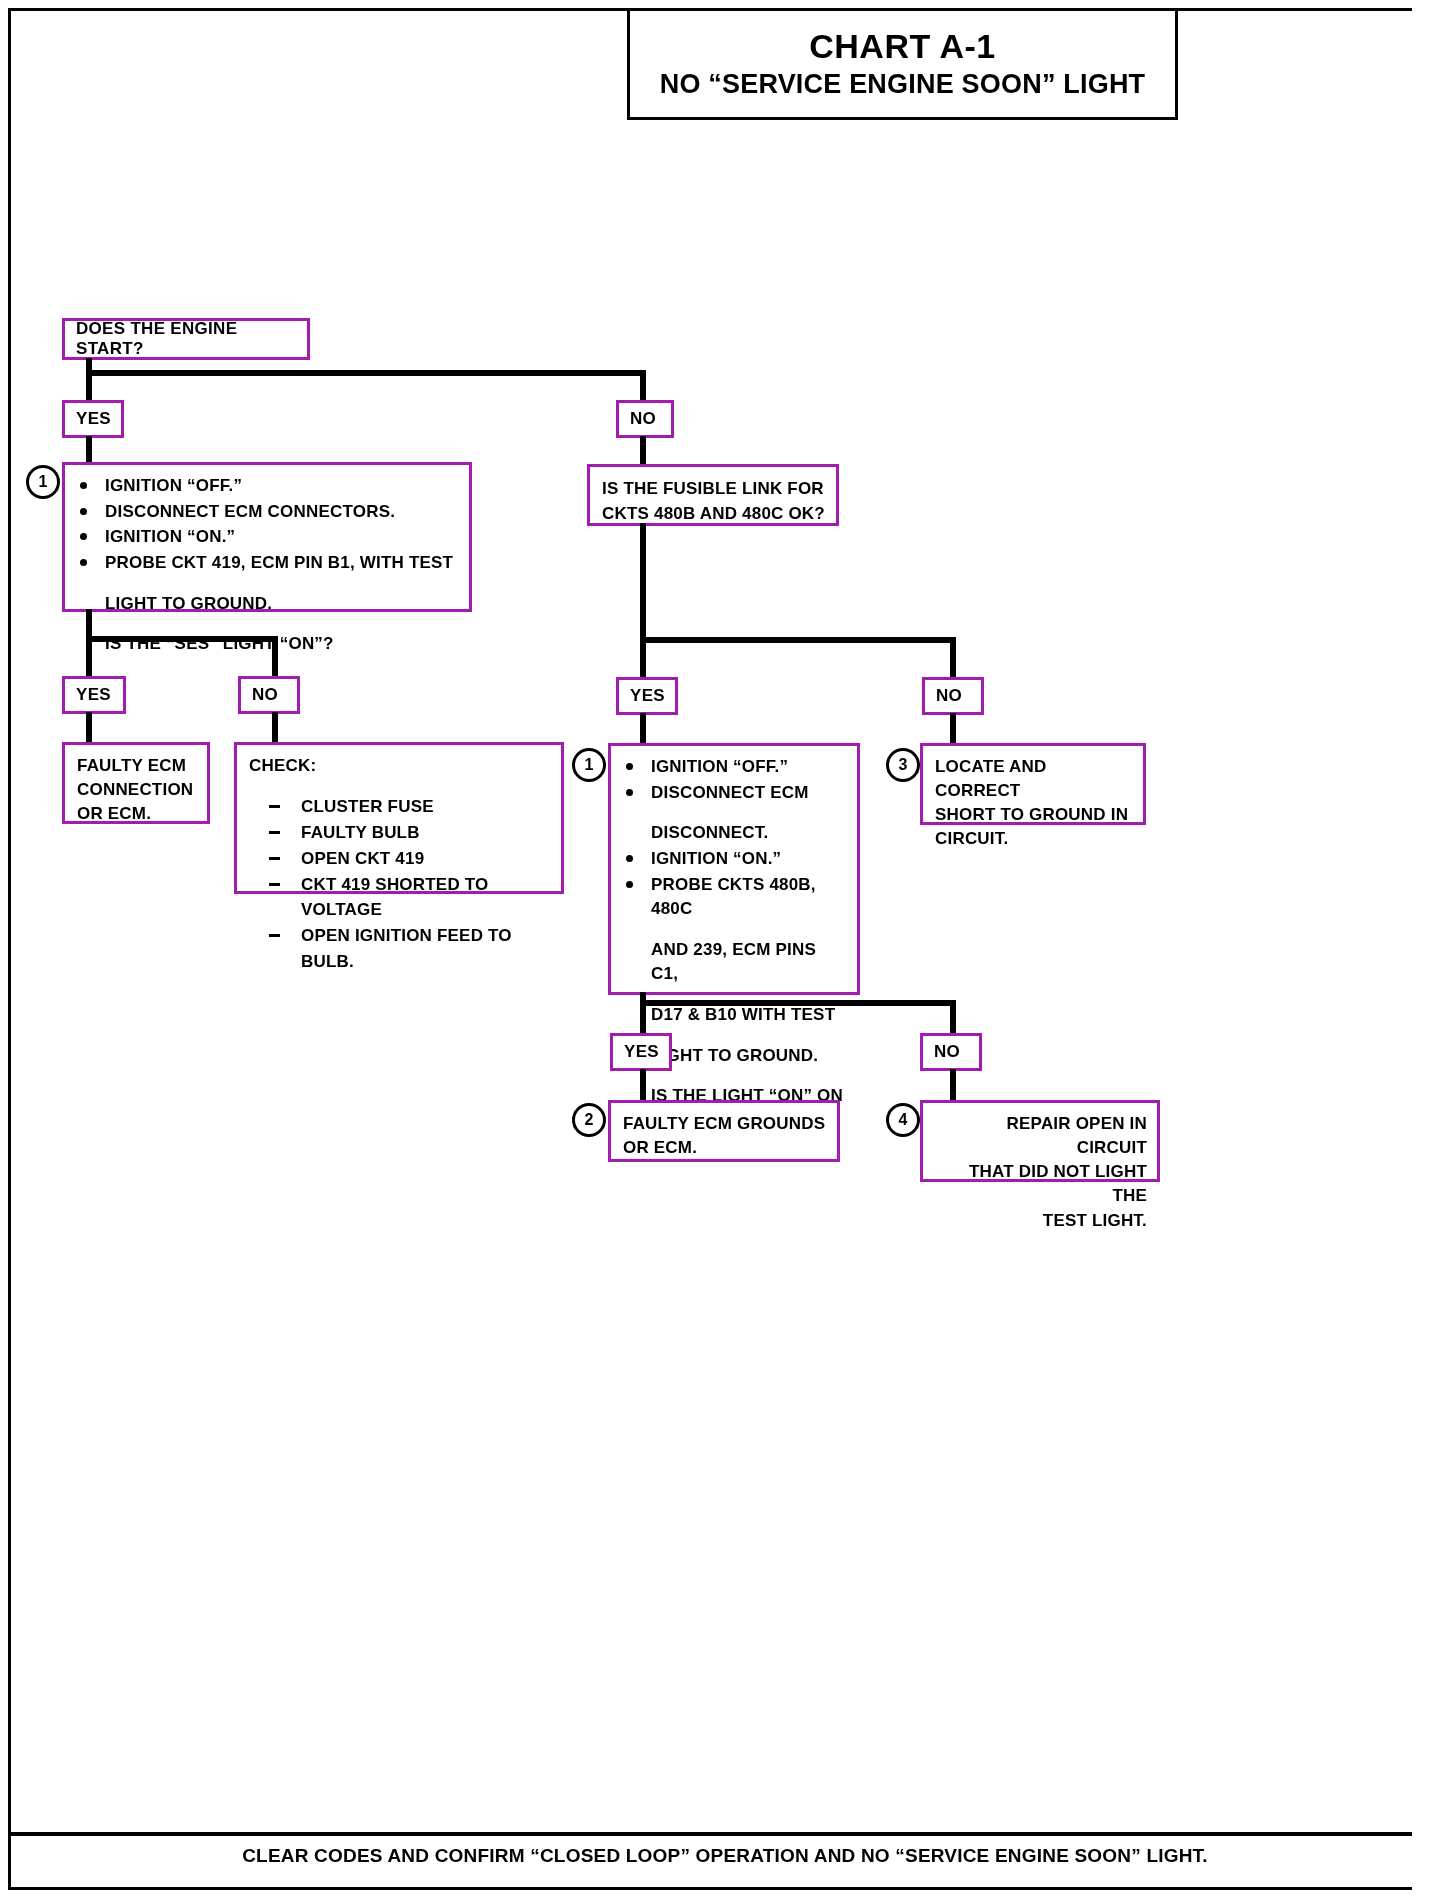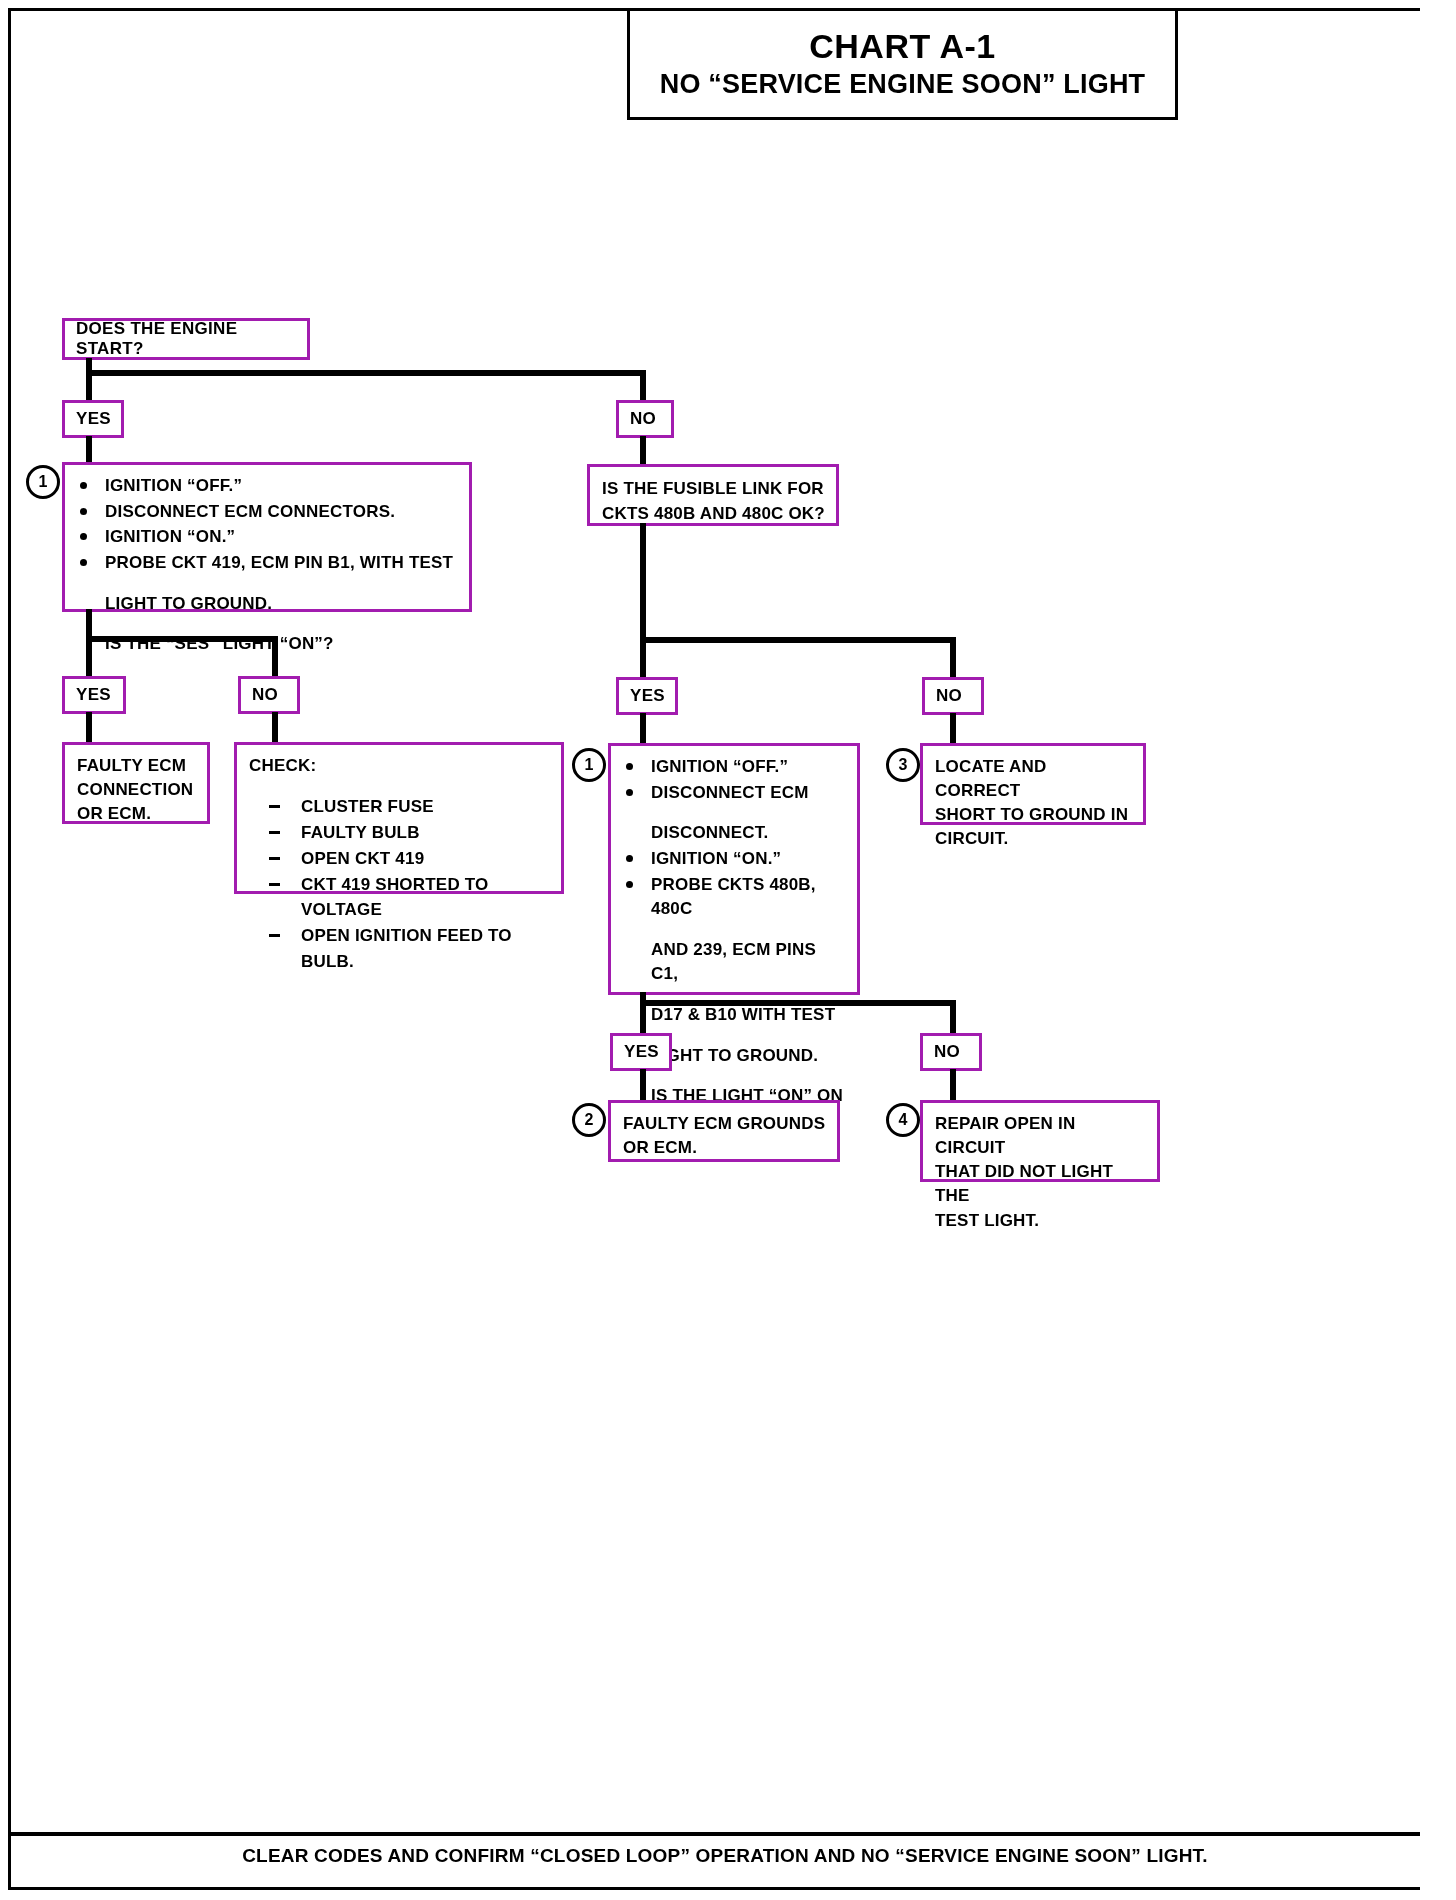--- a/index.html
+++ b/index.html
@@ -9,21 +9,20 @@
   }
   body {
     font-family: "Liberation Sans", sans-serif;
   }
   #page {
     position: relative;
     width: 1412px;
     height: 1900px;
     background: #ffffff;
     overflow: hidden;
-    padding-left: 8px;
   }
   
   .page-border {
     position: absolute;
     left: 8px;
     top: 8px;
     width: 1434px;
     height: 1882px;
     border: 3px solid #000;
     box-sizing: border-box;
@@ -347,21 +346,21 @@
     <span>2</span>
   </div>
   <div class="box text-box" style="left:608px; top:1100px; width:232px; height:62px;">
     <div>FAULTY ECM GROUNDS</div>
     <div>OR ECM.</div>
   </div>
 
   <div class="circle-num" style="left:886px; top:1103px;">
     <span>4</span>
   </div>
-  <div class="box text-box" style="left:920px; top:1100px; width:240px; height:82px;">
+  <div class="box text-box" style="left:920px; top:1100px; width:240px; height:82px;text-align:right;">
     <div>REPAIR OPEN IN CIRCUIT</div>
     <div>THAT DID NOT LIGHT THE</div>
     <div>TEST LIGHT.</div>
   </div>
 
   <div class="footer-rule"></div>
   <div class="footer-text">CLEAR CODES AND CONFIRM “CLOSED LOOP” OPERATION AND NO “SERVICE ENGINE SOON” LIGHT.</div>
 
 </div>
 

